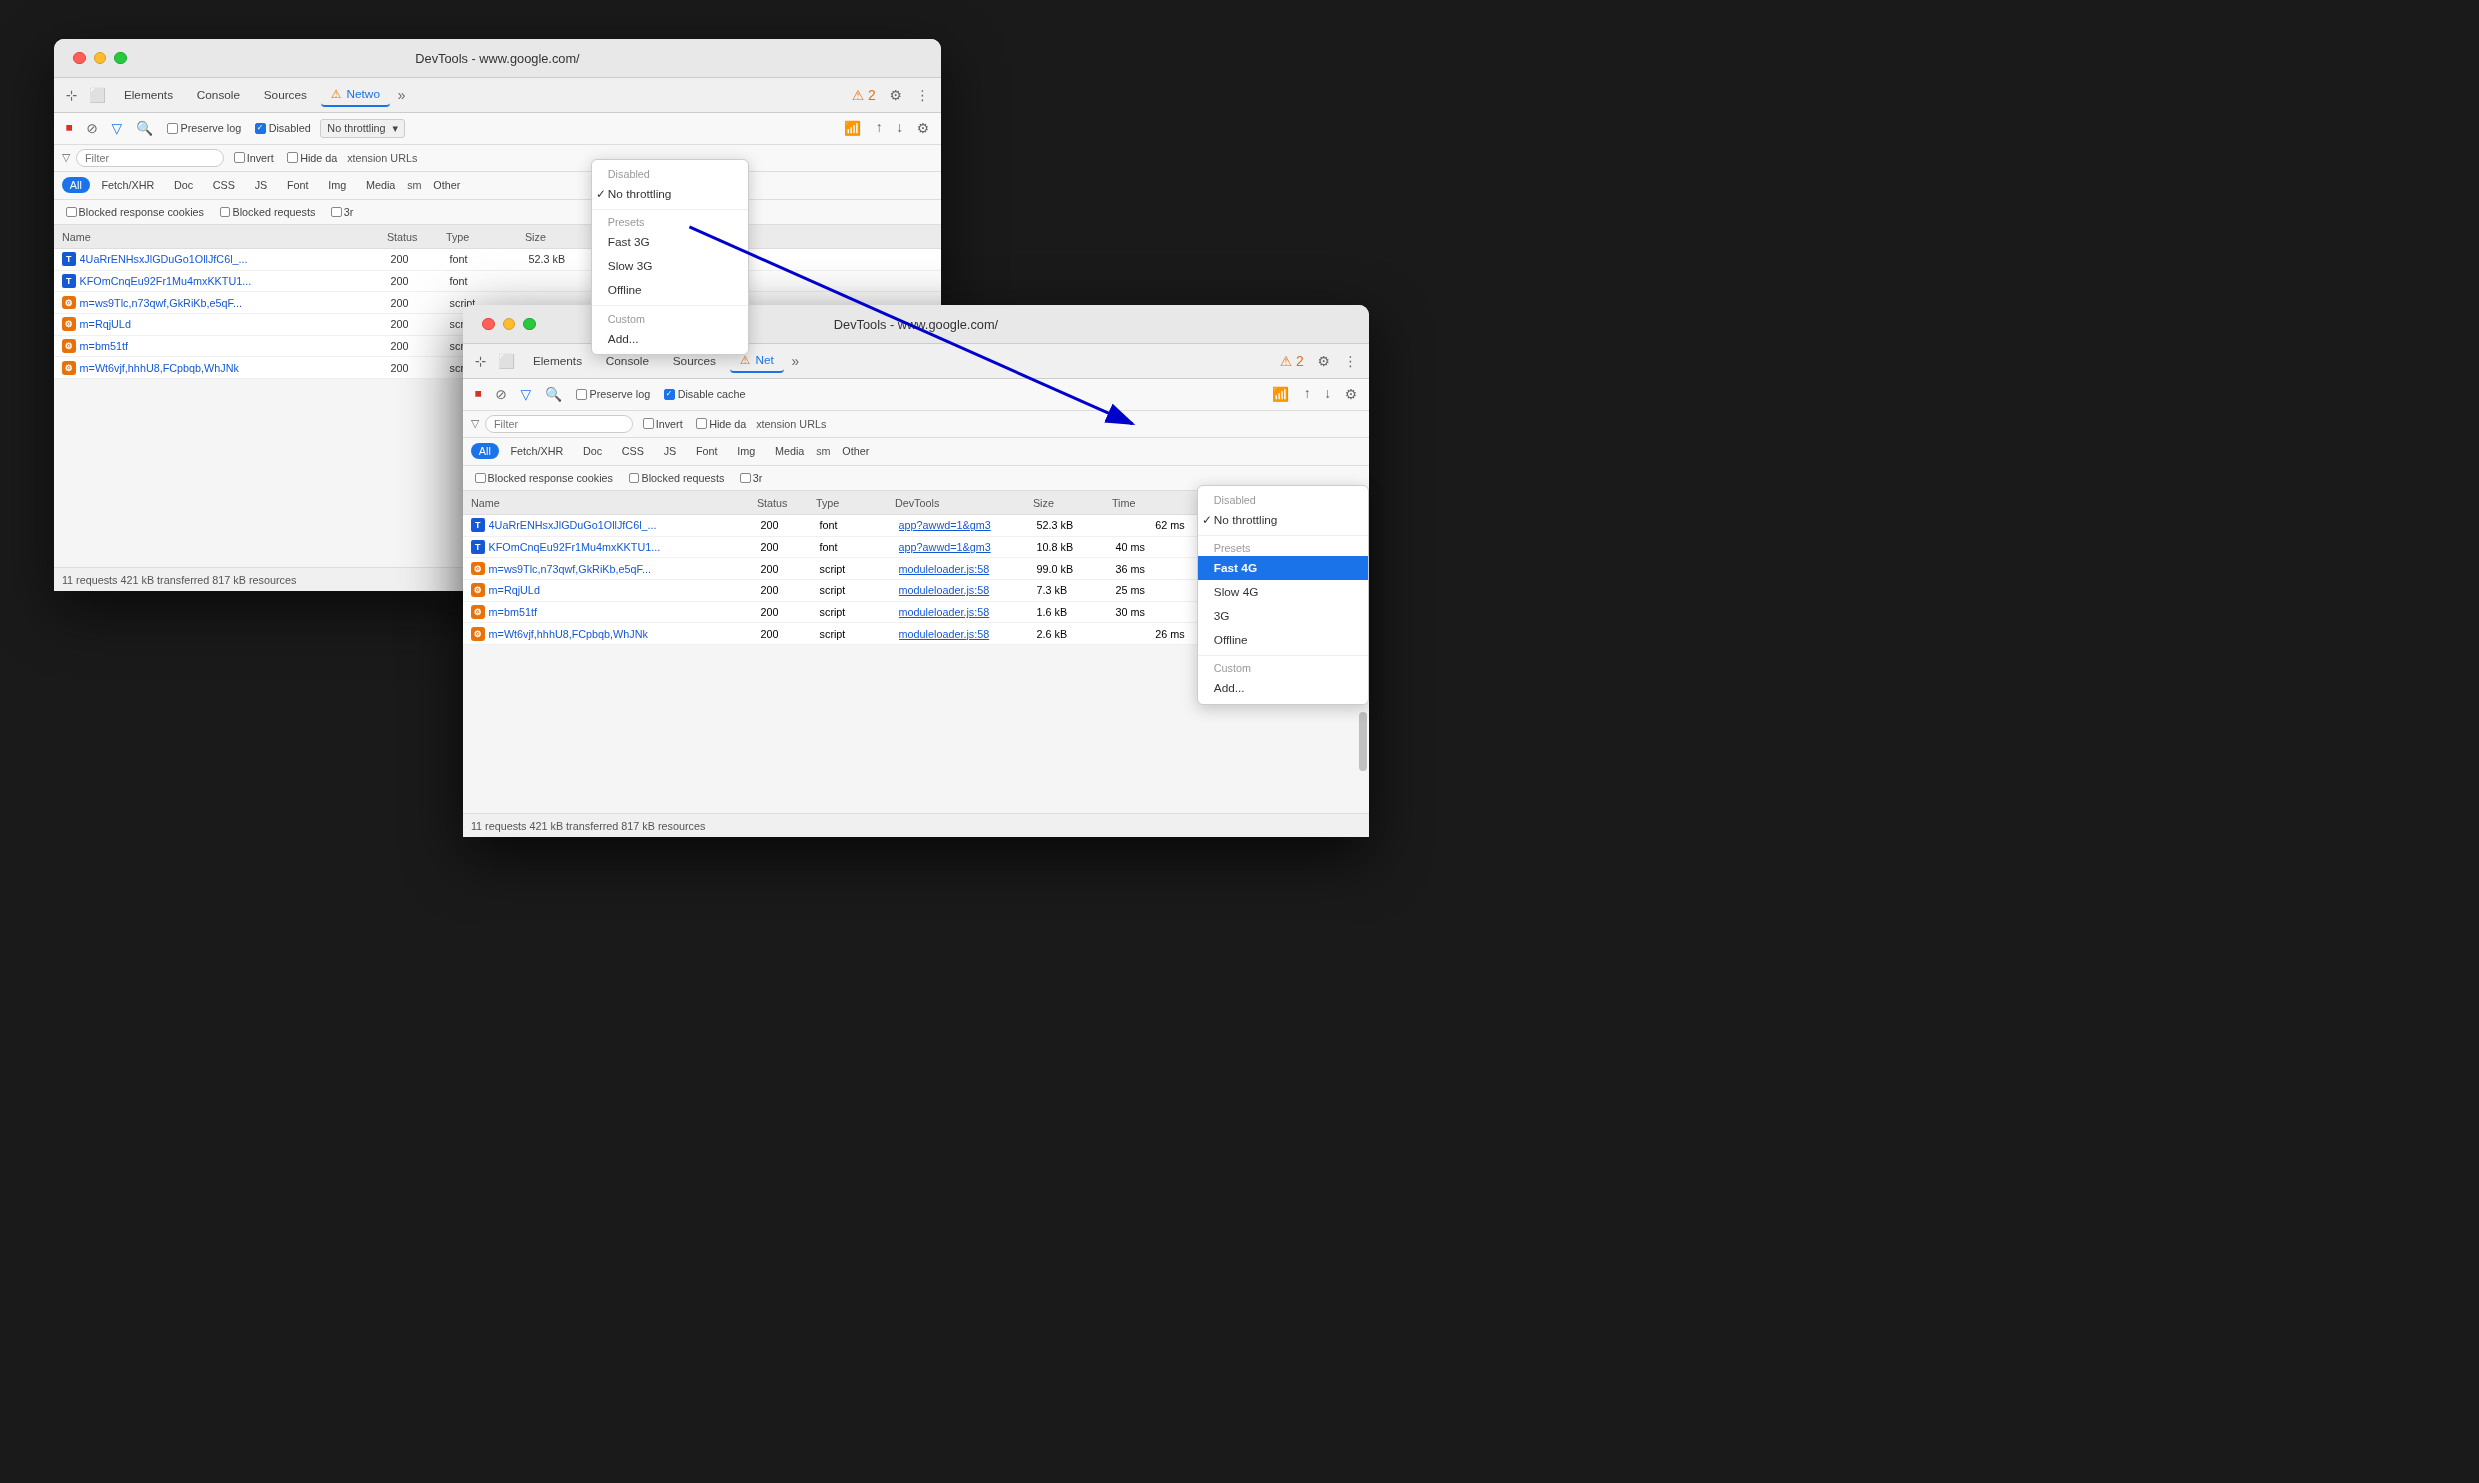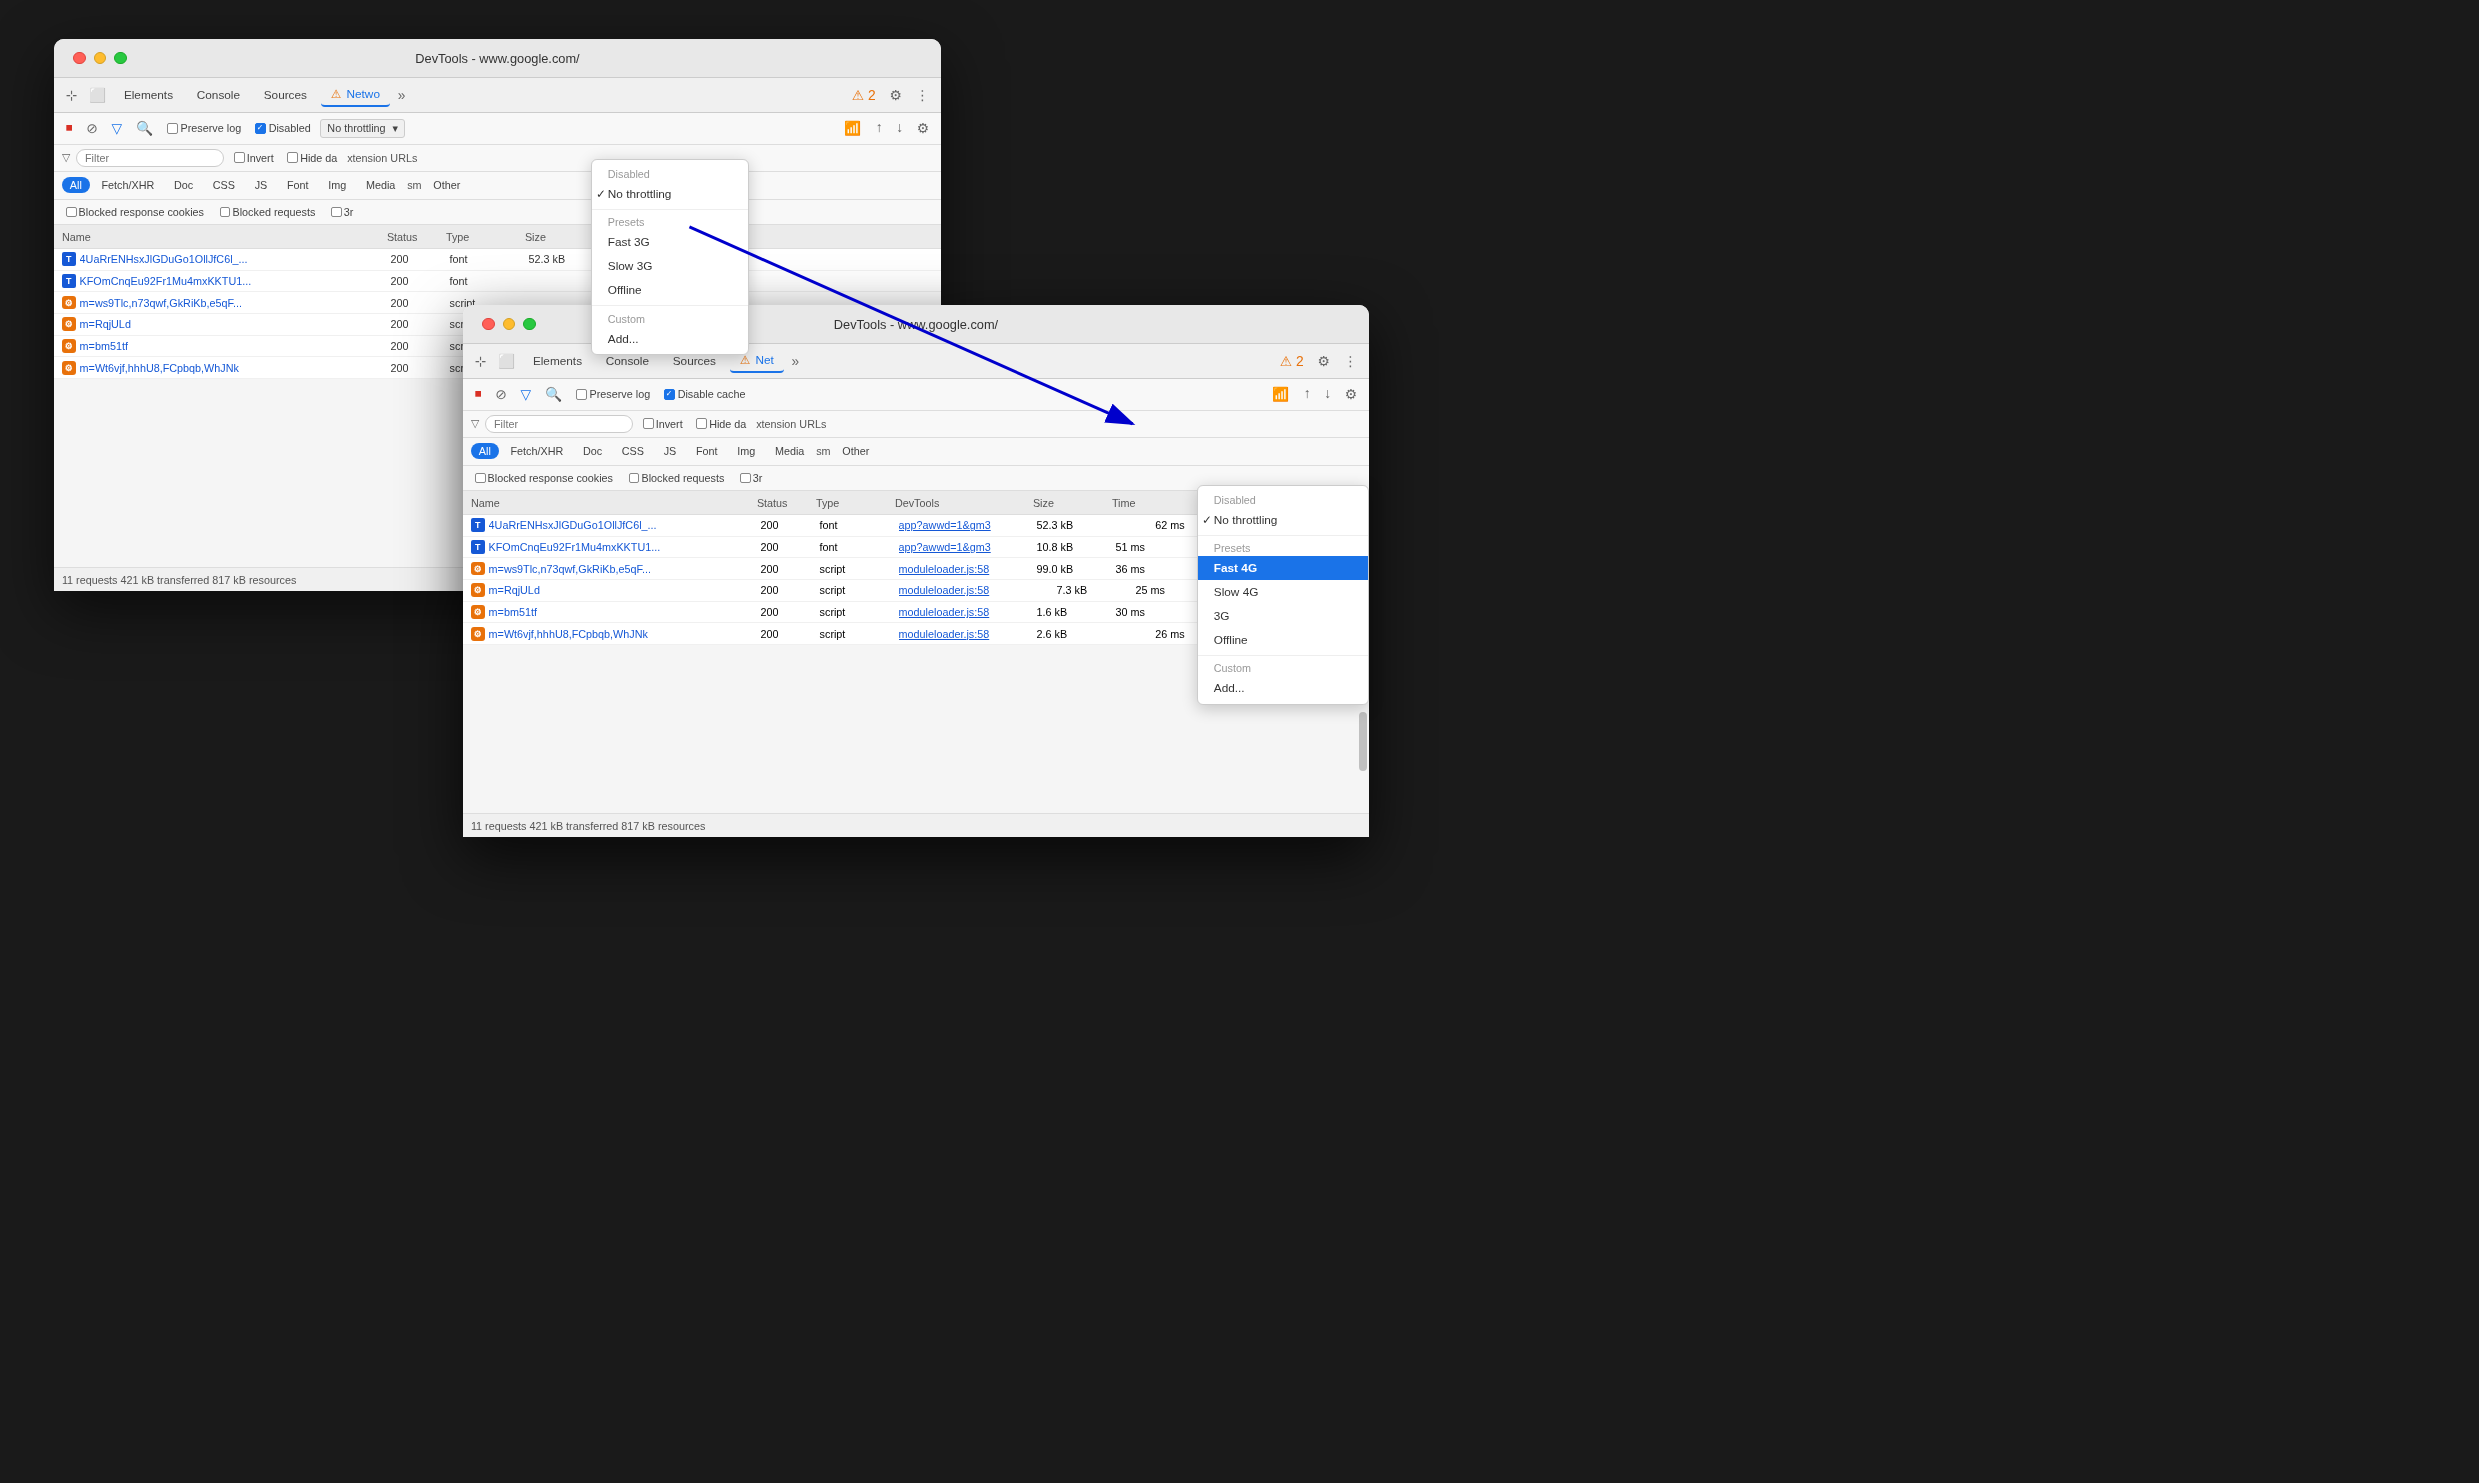--- a/index.html
+++ b/index.html
@@ -676,38 +676,38 @@
       <div style="width:79px; font-size:10.8px;">52.3 kB</div>
       <div style="width:69px; font-size:10.8px;text-align:right;">62 ms</div>
     </div>
     <div class="table-row">
       <div class="row-icon icon-font">T</div>
       <div style="width:272px; overflow:hidden; text-overflow:ellipsis; white-space:nowrap; color:#1558d6; font-size:10.8px;">KFOmCnqEu92Fr1Mu4mxKKTU1...</div>
       <div style="width:59px; font-size:10.8px;">200</div>
       <div style="width:79px; font-size:10.8px;">font</div>
       <div style="width:138px; font-size:10.8px; color:#1558d6; text-decoration:underline; overflow:hidden;">app?awwd=1&amp;gm3</div>
       <div style="width:79px; font-size:10.8px;">10.8 kB</div>
-      <div style="width:69px; font-size:10.8px;">51 ms</div>
+      <div style="width:69px; font-size:10.8px;">40 ms</div>
     </div>
     <div class="table-row">
       <div class="row-icon icon-script" style="border-radius:3px;">⚙</div>
       <div style="width:272px; overflow:hidden; text-overflow:ellipsis; white-space:nowrap; color:#1558d6; font-size:10.8px;">m=ws9Tlc,n73qwf,GkRiKb,e5qF...</div>
       <div style="width:59px; font-size:10.8px;">200</div>
       <div style="width:79px; font-size:10.8px;">script</div>
       <div style="width:138px; font-size:10.8px; color:#1558d6; text-decoration:underline; overflow:hidden;">moduleloader.js:58</div>
       <div style="width:79px; font-size:10.8px;">99.0 kB</div>
       <div style="width:69px; font-size:10.8px;">36 ms</div>
     </div>
     <div class="table-row">
       <div class="row-icon icon-script" style="border-radius:3px;">⚙</div>
       <div style="width:272px; overflow:hidden; text-overflow:ellipsis; white-space:nowrap; color:#1558d6; font-size:10.8px;">m=RqjULd</div>
       <div style="width:59px; font-size:10.8px;">200</div>
       <div style="width:79px; font-size:10.8px;">script</div>
       <div style="width:138px; font-size:10.8px; color:#1558d6; text-decoration:underline; overflow:hidden;">moduleloader.js:58</div>
-      <div style="width:79px; font-size:10.8px;margin-left:20px;">7.3 kB</div>
+      <div style="width:79px; font-size:10.8px;">7.3 kB</div>
       <div style="width:69px; font-size:10.8px;">25 ms</div>
     </div>
     <div class="table-row">
       <div class="row-icon icon-script" style="border-radius:3px;">⚙</div>
       <div style="width:272px; overflow:hidden; text-overflow:ellipsis; white-space:nowrap; color:#1558d6; font-size:10.8px;">m=bm51tf</div>
       <div style="width:59px; font-size:10.8px;">200</div>
       <div style="width:79px; font-size:10.8px;">script</div>
       <div style="width:138px; font-size:10.8px; color:#1558d6; text-decoration:underline; overflow:hidden;">moduleloader.js:58</div>
       <div style="width:79px; font-size:10.8px;">1.6 kB</div>
       <div style="width:69px; font-size:10.8px;">30 ms</div>

